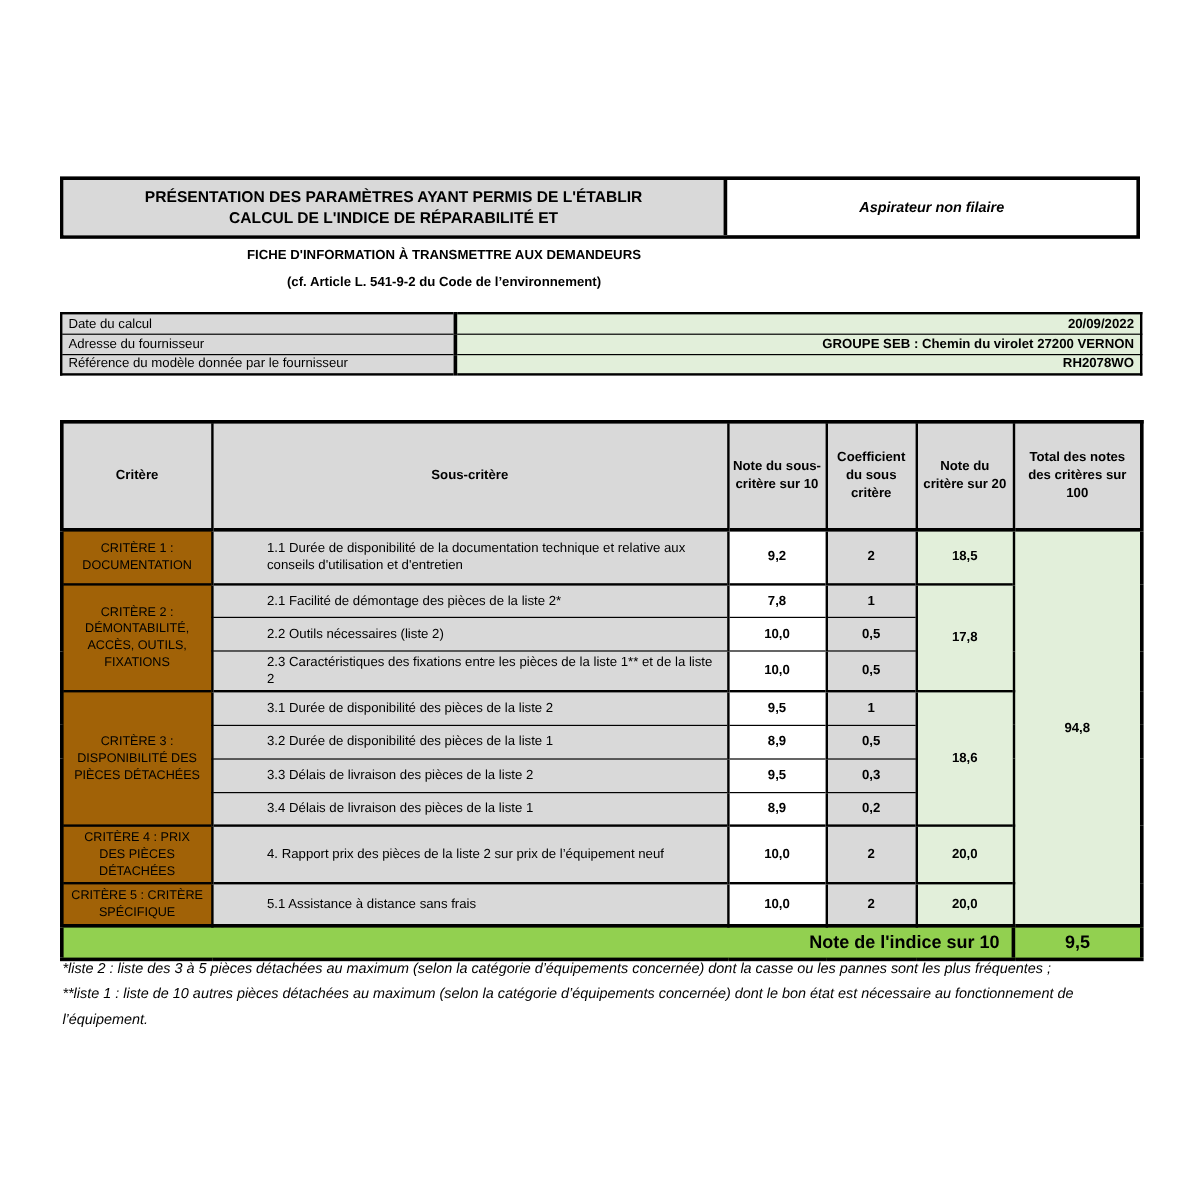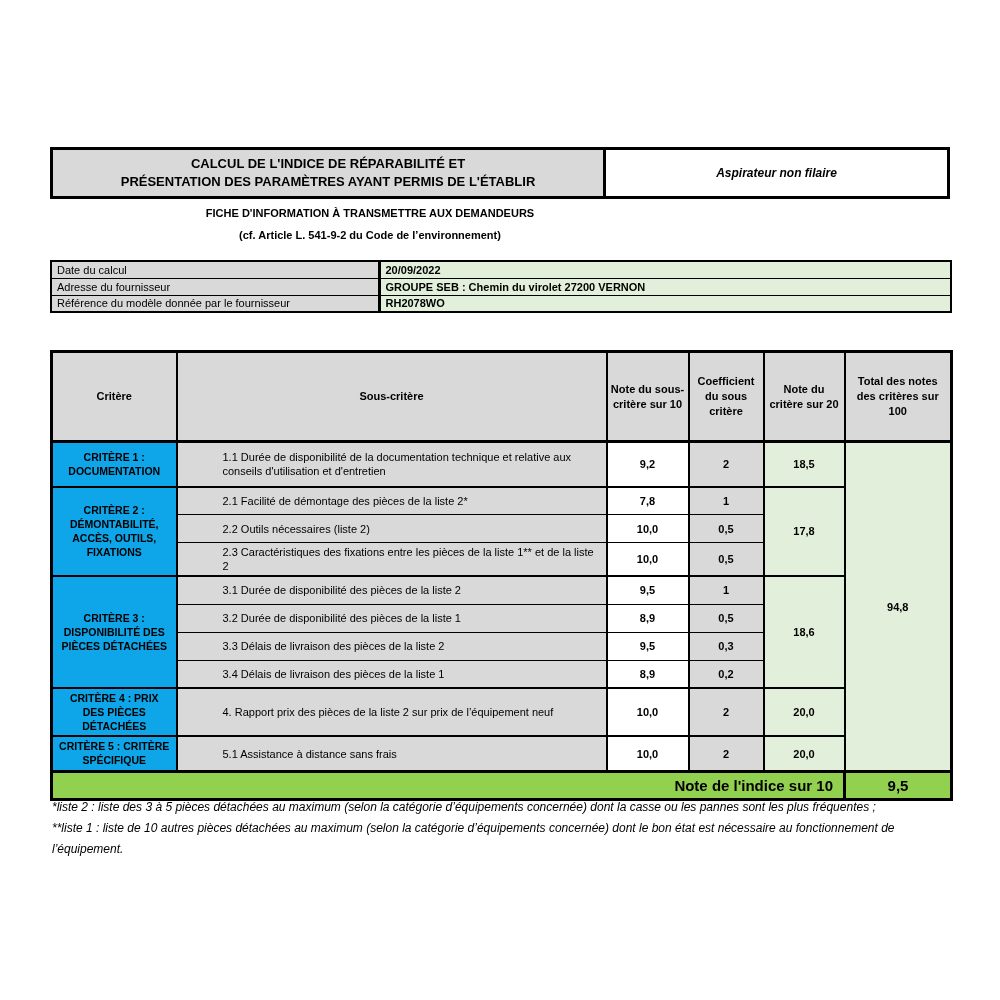--- a/index.html
+++ b/index.html
@@ -13,28 +13,28 @@
   .header-product { flex:1; display:flex; align-items:center; justify-content:center; font-weight:bold; font-style:italic; font-size:12px; }
 
   
   .subtitle { position:absolute; left:50px; top:207px; width:640px; text-align:center; font-weight:bold; font-size:11px; }
   .subtitle .line2 { margin-top:10px; }
 
   
   .info-table { position:absolute; left:50px; top:260px; width:900px; border-collapse:collapse; table-layout:fixed; font-size:11px; border:2px solid #000;padding-left:41px; }
   .info-table td { border:1px solid #000; height:17px; padding:0 5px; }
   .info-table td.info-label { background:#d9d9d9; border-right:3px solid #000; text-align:left; }
-  .info-table td.info-value { background:#e2efda; text-align:left; font-weight:600; }
+  .info-table td.info-value { background:#e2efda; text-align:right; font-weight:600; }
 
   
   .score-table { position:absolute; left:50px; top:350px; width:900px; border-collapse:collapse; table-layout:fixed; font-size:11px; border:3px solid #000; }
   .score-table th { background:#d9d9d9; font-weight:bold; font-size:11px; line-height:15px; border:2px solid #000; border-bottom:3px solid #000; height:90px; padding:2px; text-align:center; }
   .score-table td { border-left:2px solid #000; border-right:2px solid #000; border-top:1px solid #000; border-bottom:1px solid #000; padding:2px 5px; vertical-align:middle; }
   .score-table tr.block-start td { border-top:2px solid #000; }
-  td.crit  { background:#0ea5e9; font-weight:bold; text-align:center; font-size:10.5px; line-height:14px; }
+  td.crit  { background:#a16207; font-weight:normal; text-align:center; font-size:10.5px; line-height:14px; }
   td.crit.clip div { height:29px; overflow:hidden; text-align:center; }
   td.sub   { background:#d9d9d9; text-align:left; line-height:14px;padding-left:45px; }
   td.n10   { background:#ffffff; font-weight:bold; text-align:center; }
   td.coef  { background:#d9d9d9; font-weight:bold; text-align:center; }
   td.n20   { background:#e2efda; font-weight:bold; text-align:center; }
   td.total { background:#e2efda; font-weight:bold; text-align:center; }
   tr.r45 { height:45px; } tr.r28 { height:28px; } tr.r44 { height:44px; } tr.r31 { height:31px; }
   tr.footer-row td { background:#92d050; border-top:3px solid #000; border-bottom:3px solid #000; height:28px; }
   td.footer-label { text-align:right; font-weight:bold; font-size:15px; padding-right:10px; }
   td.footer-value { text-align:center; font-weight:bold; font-size:15px; border-left:3px solid #000; }
@@ -42,22 +42,22 @@
   
   .footnotes { position:absolute; left:52px; top:797px; width:902px; font-style:italic; font-size:12px; line-height:21px; text-align:left; }
 </style>
 </head>
 <body>
 
 <div class="page">
 
   <div class="header-bar">
     <div class="header-title">
+      <div>PRÉSENTATION DES PARAMÈTRES AYANT PERMIS DE L'ÉTABLIR</div>
       <div>CALCUL DE L'INDICE DE RÉPARABILITÉ ET</div>
-      <div>PRÉSENTATION DES PARAMÈTRES AYANT PERMIS DE L'ÉTABLIR</div>
     </div>
     <div class="header-product">
       <span>Aspirateur non filaire</span>
     </div>
   </div>
 
   <div class="subtitle">
     <div class="line1">FICHE D'INFORMATION À TRANSMETTRE AUX DEMANDEURS</div>
     <div class="line2">(cf. Article L. 541-9-2 du Code de l’environnement)</div>
   </div>

